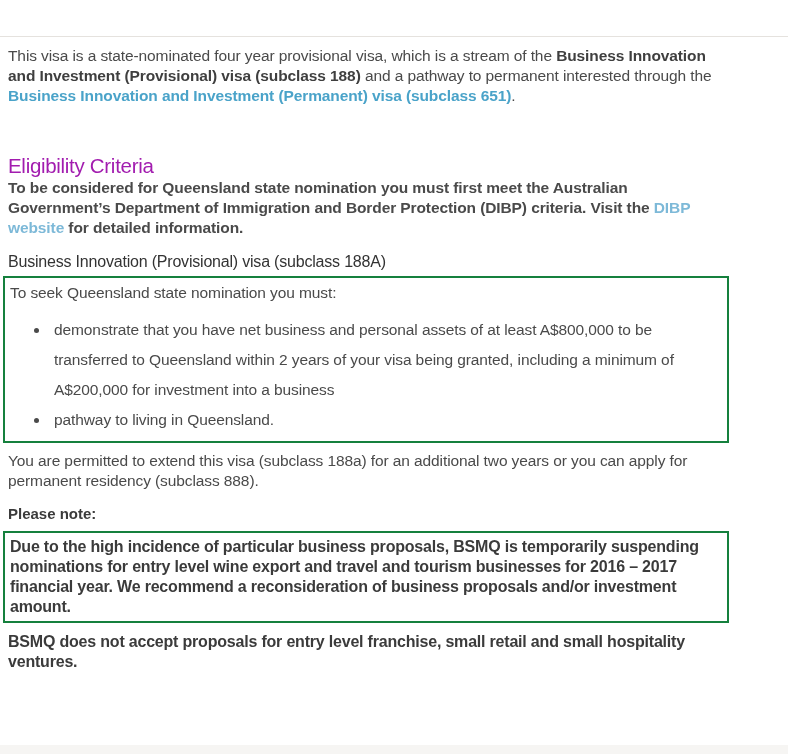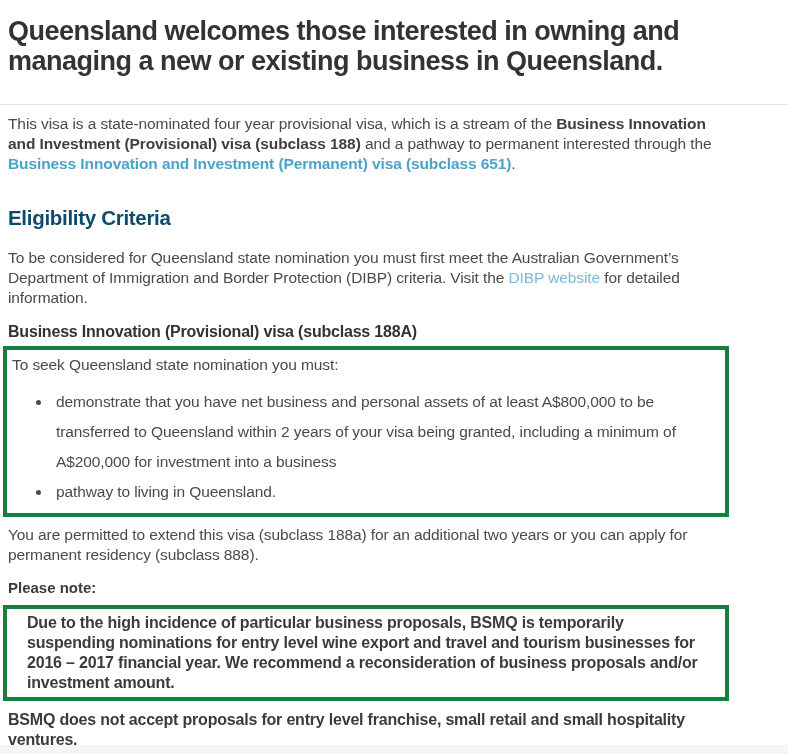--- a/index.html
+++ b/index.html
@@ -29,70 +29,69 @@
   .p-intro { margin-top: 9px; }
   .p-gap  { margin-top: 15px; }
   b.inline-bold { color: #3f3f3f; }
   a.link-bold {
     color: #4aa3c9; font-weight: bold; text-decoration: none;
   }
   a.link-light {
     color: #7db9d8; text-decoration: none;
   }
   h2.section-heading {
-    font-size: 20.5px; line-height: 22px; font-weight: bold;
-    color: #0c4a6e; margin-top: 33px; letter-spacing: -0.3px;
+    font-size: 20.5px; line-height: 22px; font-weight: normal;
+    color: #a21caf; margin-top: 49px; letter-spacing: -0.3px;
   }
-  .p-after-h2 { margin-top: 19px; }
+  .p-after-h2 { margin-top: 1px; font-weight: bold; }
   h3.sub-heading {
-    font-size: 16px; line-height: 17px; font-weight: bold;
+    font-size: 16px; line-height: 17px; font-weight: normal;
     color: #333333; margin-top: 15px; letter-spacing: -0.2px;
   }
   .red-box {
     box-sizing: border-box;
     margin: 6px 0 0 3px;
     width: 726px;
-    border: 4px solid #15803d;
+    border: 2px solid #15803d;
     padding: 5px 8px 2px 5px;
     background: #ffffff;
   }
   .red-box p { margin: 0; }
   .red-box ul {
     margin: 12px 0 4px 0; padding-left: 40px;
   }
   .red-box li {
     font-size: 15.5px; line-height: 30px; letter-spacing: -0.1px;
     padding-left: 4px;
   }
   .p-extend { margin-top: 8px; }
   h4.note-label {
     font-size: 15px; line-height: 17px; font-weight: bold;
     color: #3b3b3b; margin-top: 14px;
   }
-  .red-box.notice { margin-top: 9px; padding: 4px 8px 4px 20px; }
+  .red-box.notice { margin-top: 9px; padding: 4px 8px 4px 5px; }
   .red-box.notice p {
     font-size: 16px; line-height: 20px; font-weight: bold;
     color: #3b3b3b; letter-spacing: -0.2px; margin-right: 10px;
   }
   .p-bold-final {
     margin-top: 9px; font-size: 16px; line-height: 20px;
     font-weight: bold; color: #3b3b3b; letter-spacing: -0.2px;
   }
   .bottom-strip {
     position: absolute; left: 0; bottom: 0;
     width: 788px; height: 9px;
     background: #f6f5f3;
   }
 </style>
 </head>
 <body>
 
 <div class="page">
 
-  <h1 class="page-title">Queensland welcomes those interested in owning and managing a new or existing business in Queensland.</h1>
 
   <hr class="divider">
 
   <p class="p-intro"><span>This visa is a state-nominated four year provisional visa, which is a stream of the </span><b class="inline-bold">Business Innovation and Investment (Provisional) visa (subclass 188)</b><span> and a pathway to permanent interested through the </span><a class="link-bold" href="#">Business Innovation and Investment (Permanent) visa (subclass 651)</a><span>.</span></p>
 
 
   <h2 class="section-heading">Eligibility Criteria</h2>
 
   <p class="p-after-h2"><span>To be considered for Queensland state nomination you must first meet the Australian Government’s Department of Immigration and Border Protection (DIBP) criteria. Visit the </span><a class="link-light" href="#">DIBP website</a><span> for detailed information.</span></p>
 

